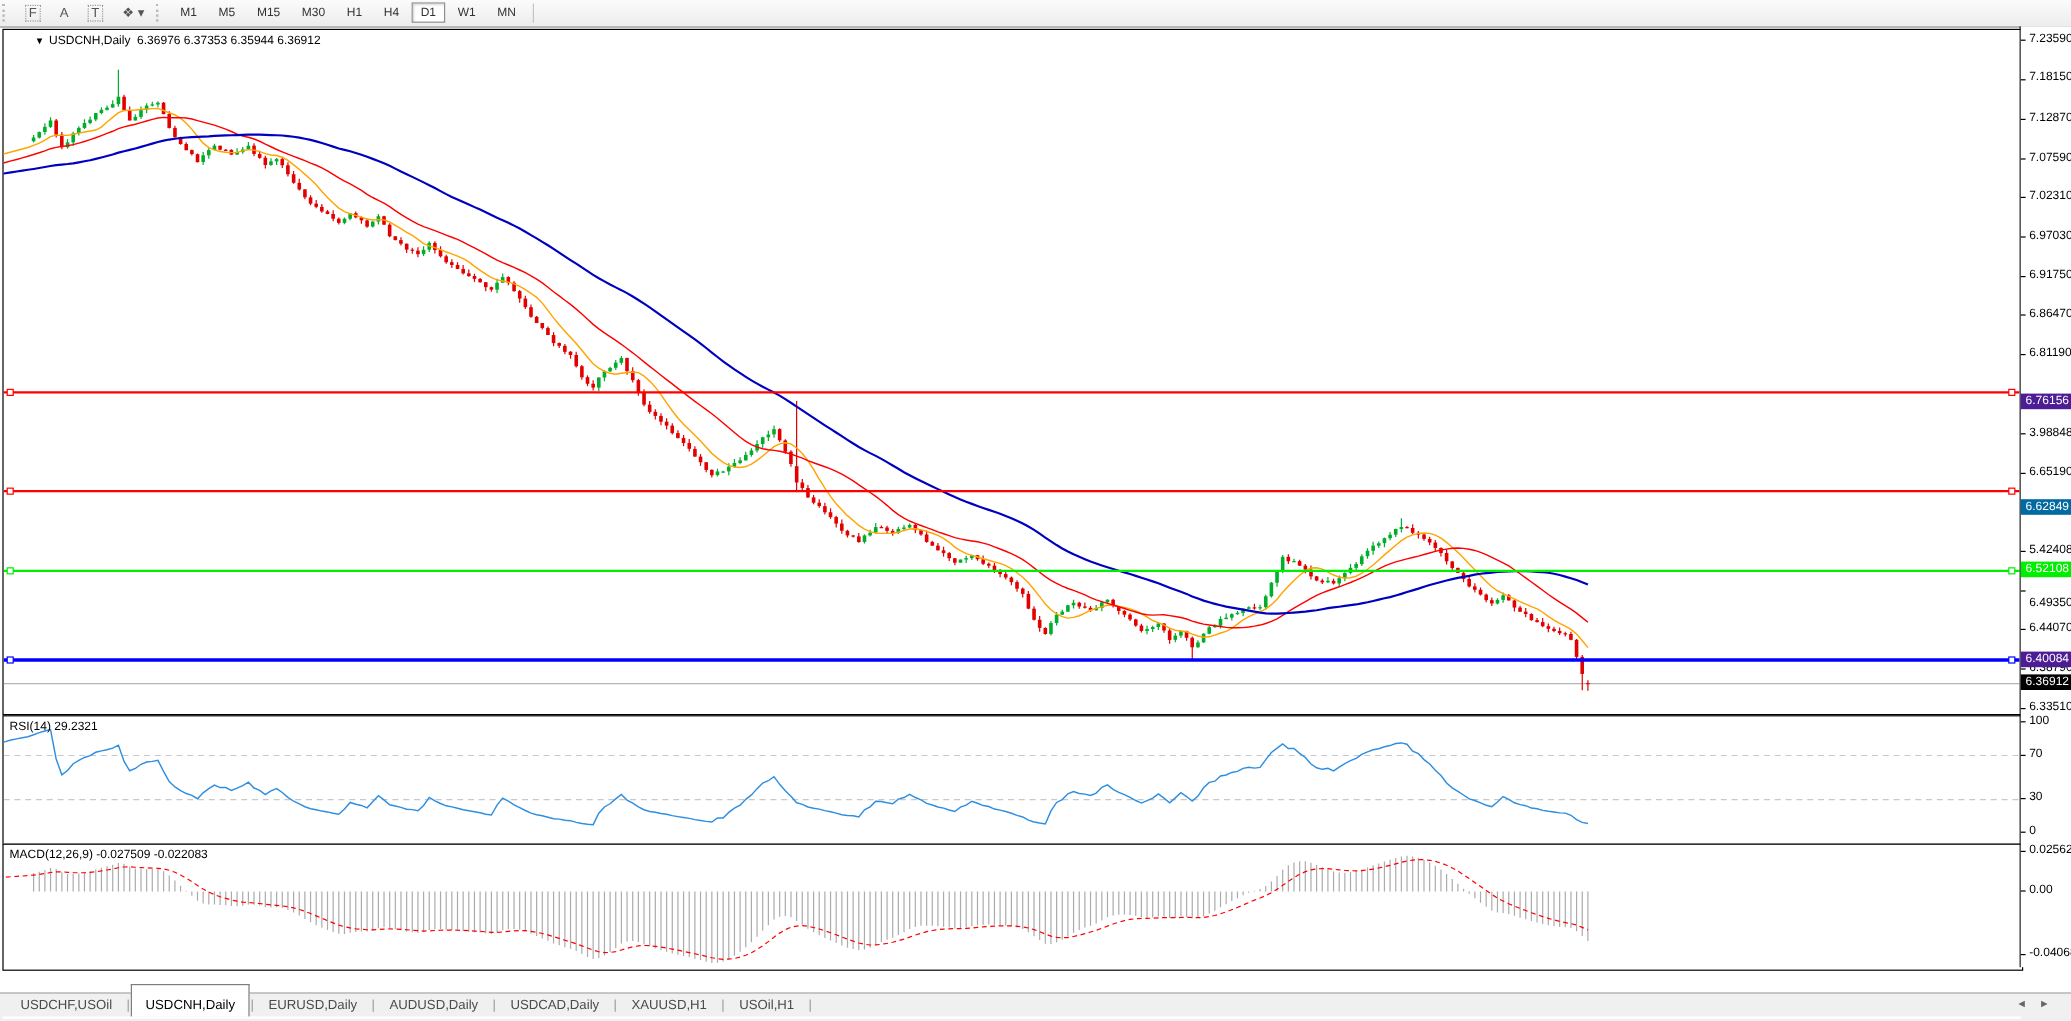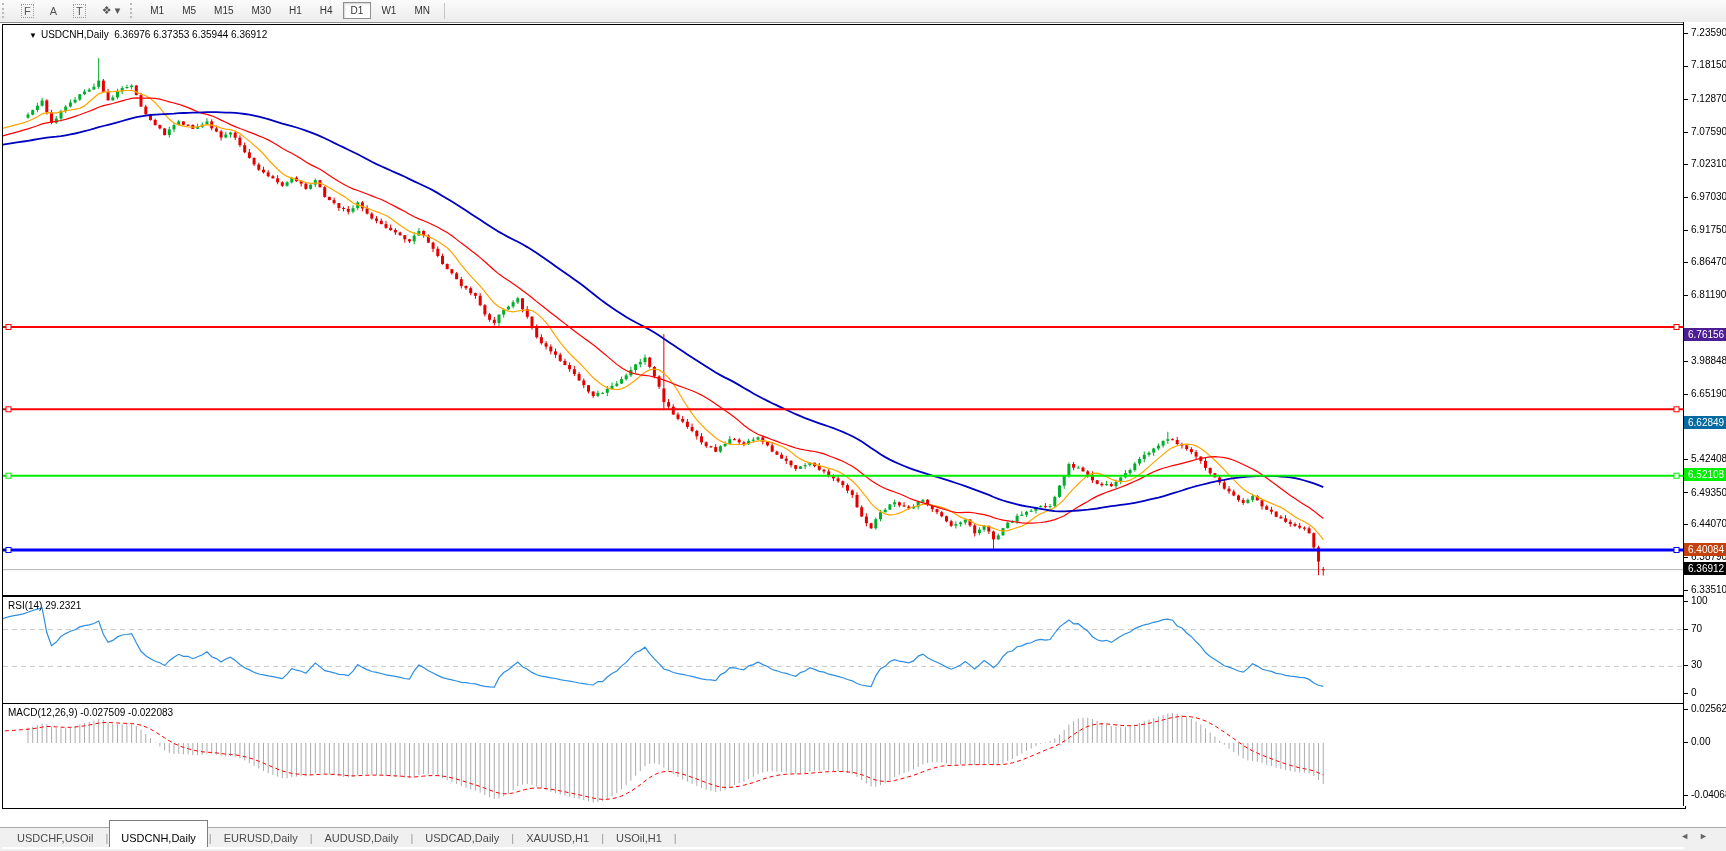--- a/index.html
+++ b/index.html
@@ -998,21 +998,21 @@
     <div class="ylab" style="top: 266.859px;">6.81190</div>
     <div class="ytick" style="top: 339.141px;"></div>
     <div class="ylab" style="top: 333.141px;">3.98848</div>
     <div class="ytick" style="top: 371.787px;"></div>
     <div class="ylab" style="top: 365.787px;">6.65190</div>
     <div class="ytick" style="top: 404.433px;"></div>
     <div class="ylab" style="top: 398.433px;">6.59910</div>
     <div class="ytick" style="top: 437.08px;"></div>
     <div class="ylab" style="top: 431.08px;">5.42408</div>
     <div class="ytick" style="top: 469.726px;"></div>
-    <div class="ylab" style="top: 465px;">6.49350</div>
+    <div class="ylab" style="top: 475px;">6.49350</div>
     <div class="ytick" style="top: 502.372px;"></div>
     <div class="ylab" style="top: 496.372px;">6.44070</div>
     <div class="ytick" style="top: 535.018px;"></div>
     <div class="ylab" style="top: 529.018px;">6.38790</div>
     <div class="ytick" style="top: 567.665px;"></div>
     <div class="ylab" style="top: 561.665px;">6.33510</div>
     <div class="ytick" style="top: 579px;"></div>
     <div class="ylab" style="top: 573px;">100</div>
     <div class="ytick" style="top: 606.6px;"></div>
     <div class="ylab" style="top: 600.6px;">70</div>
@@ -1022,21 +1022,21 @@
     <div class="ylab" style="top: 665px;">0</div>
     <div class="ytick" style="top: 686.69px;"></div>
     <div class="ylab" style="top: 680.69px;">0.025623</div>
     <div class="ytick" style="top: 720px;"></div>
     <div class="ylab" style="top: 714px;">0.00</div>
     <div class="ytick" style="top: 772.893px;"></div>
     <div class="ylab" style="top: 766.893px;">-0.040687</div>
     <div class="chip" style="top: 306px; background: #4c1d95;">6.76156</div>
     <div class="chip" style="top: 394px; background: #0369a1;">6.62849</div>
     <div class="chip" style="top: 446.173px; background: rgb(0, 238, 0);">6.52108</div>
-    <div class="chip" style="top: 520.518px; background: #c2410c;">6.40084</div>
+    <div class="chip" style="top: 520.518px; background: #4c1d95;">6.40084</div>
     <div class="chip" style="top: 540.13px; background: rgb(0, 0, 0);">6.36912</div>
   </div>
 
 <div class="tabbar" id="tabbar">
     <div class="tab">USDCHF,USOil</div>
     <div class="tab-sep">|</div>
     <div class="tab active">USDCNH,Daily</div>
     <div class="tab-sep">|</div>
     <div class="tab">EURUSD,Daily</div>
     <div class="tab-sep">|</div>

